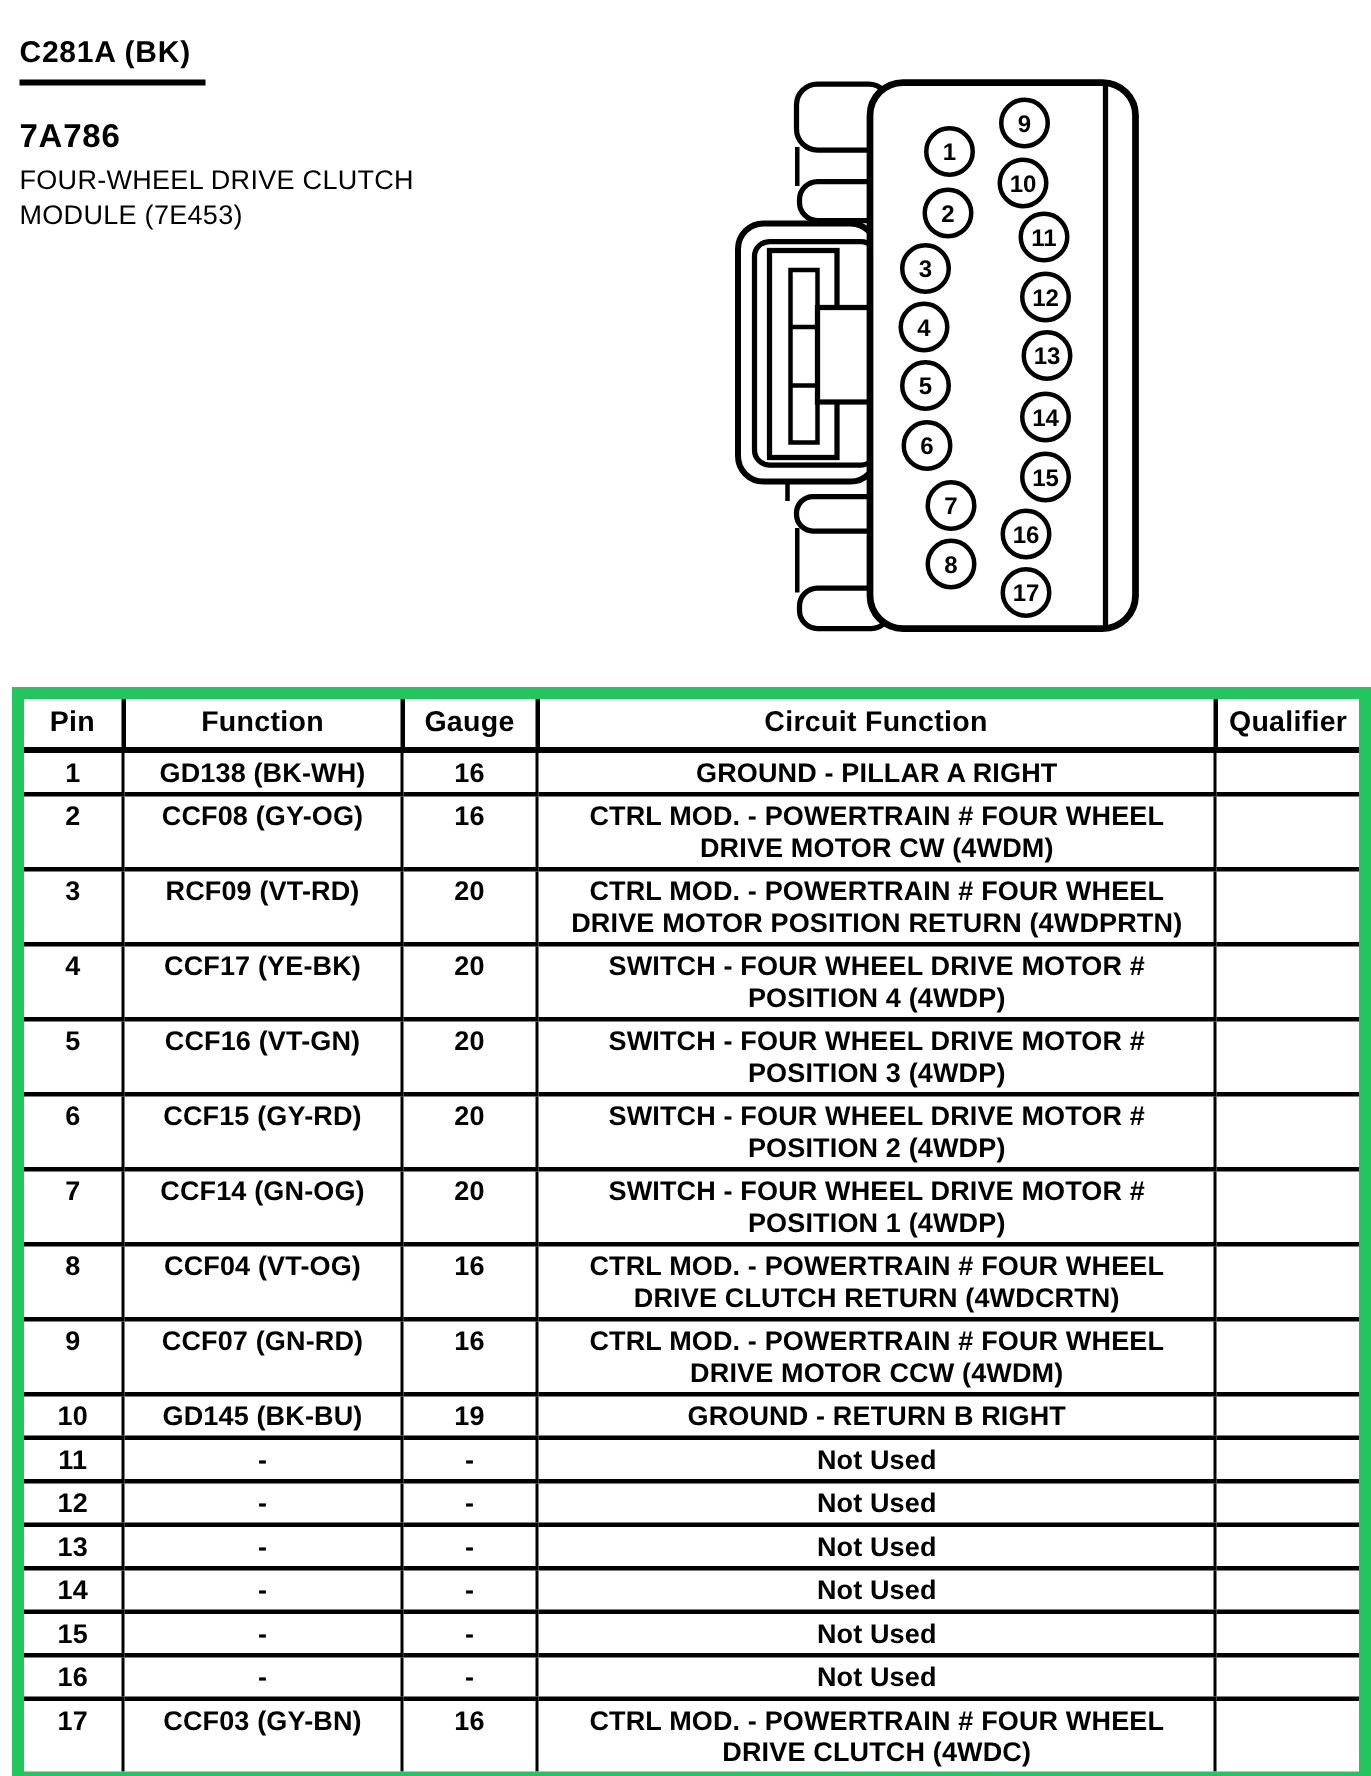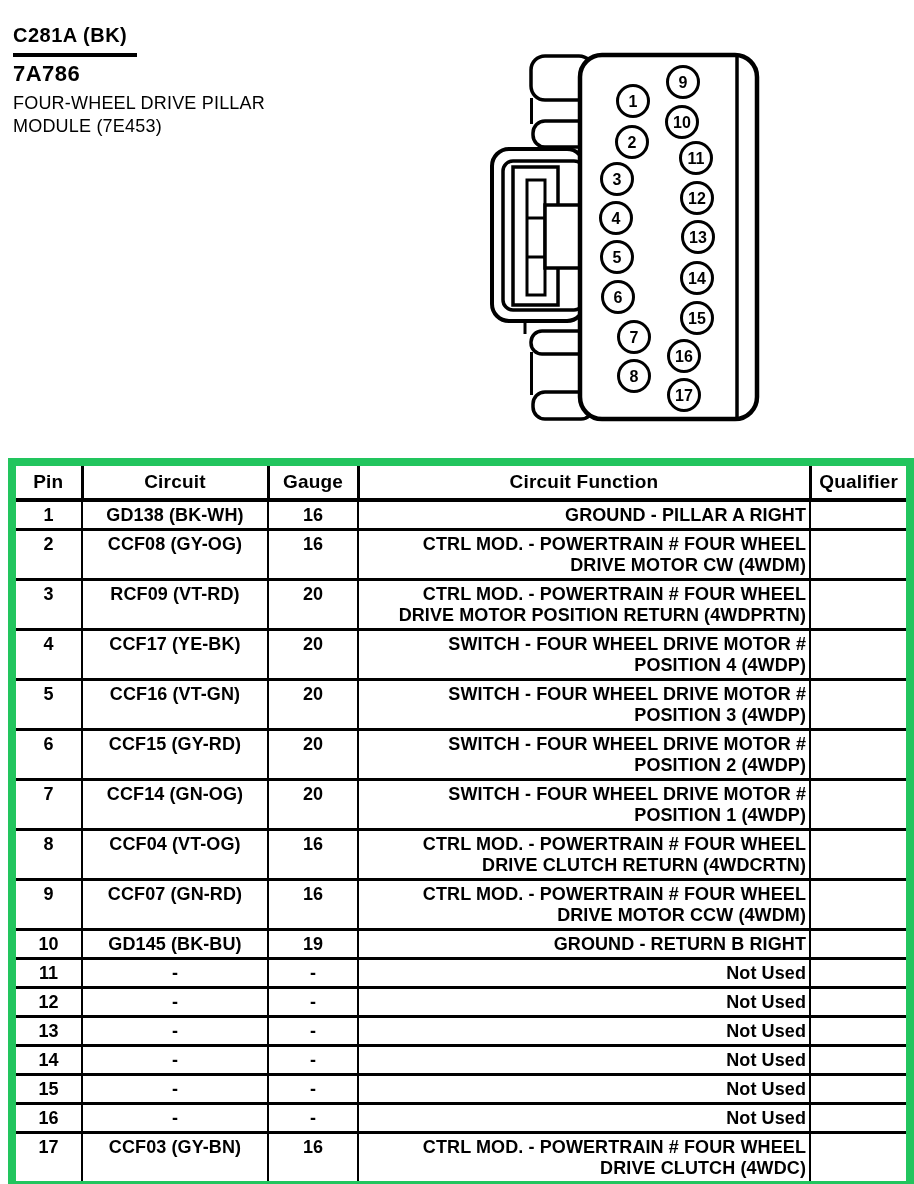--- a/index.html
+++ b/index.html
@@ -7,21 +7,21 @@
     width:914px;height:1184px;position:relative;background:#fff;color:#000;
     font-family:"Liberation Sans", sans-serif;overflow:hidden;
     -webkit-font-smoothing:antialiased;
   }
   
   .title-block{position:absolute;left:13px;top:18px;}
   .connector-id{
     display:inline-block;margin:0;font-size:20px;font-weight:bold;line-height:34px;
     border-bottom:4px solid #000;padding-bottom:1px;padding-right:10px;letter-spacing:.5px;
   }
-  .part-number{margin:5px 0 0 0;font-size:22px;font-weight:bold;line-height:24px;letter-spacing:.5px;}
+  .part-number{margin:22px 0 0 0;font-size:22px;font-weight:bold;line-height:24px;letter-spacing:.5px;}
   .component-name{margin:6px 0 0 0;font-size:18px;line-height:23px;white-space:pre-line;letter-spacing:.2px;}
   
   .connector-svg{position:absolute;left:480px;top:45px;width:290px;height:385px;}
   .line-art{fill:#fff;stroke:#000;}
   .pin-circle{fill:#fff;stroke:#000;stroke-width:3px;}
   .pin-number{
     font-family:"Liberation Sans", sans-serif;font-weight:bold;font-size:16px;
     text-anchor:middle;fill:#000;
   }
   
@@ -33,31 +33,31 @@
   .pinout-table th{
     border:3px solid #000;border-bottom-width:4px;
     font-size:19px;font-weight:bold;line-height:22px;padding:5px 2px;
     text-align:center;letter-spacing:.2px;
   }
   .pinout-table td{
     border:2px solid #000;border-top-width:3px;
     font-size:18px;font-weight:bold;line-height:21px;padding:3px 3px 2px 3px;
     vertical-align:top;text-align:center;letter-spacing:.1px;
   }
-  .pinout-table td.col-function{text-align:right;white-space:pre-line;padding-left:4px;}
+  .pinout-table td.col-function{text-align:center;white-space:pre-line;padding-left:4px;}
   col.c-pin{width:70px;} col.c-circuit{width:186px;} col.c-gauge{width:90px;}
   col.c-function{width:452px;} col.c-qualifier{width:100px;}
 </style>
 </head>
 <body>
 
 <div class="title-block">
   <h1 class="connector-id">C281A (BK)</h1>
   <p class="part-number">7A786</p>
-  <p class="component-name">FOUR-WHEEL DRIVE PILLAR
+  <p class="component-name">FOUR-WHEEL DRIVE CLUTCH
 MODULE (7E453)</p>
 </div>
 
 <svg class="connector-svg" viewBox="480 45 290 385">
 
   <rect class="line-art" x="531" y="56" width="62" height="44" rx="14" stroke-width="3.5"></rect>
   <rect class="line-art" x="533" y="121" width="60" height="26" rx="12" stroke-width="3.5"></rect>
   <rect class="line-art" x="531" y="331" width="62" height="23" rx="11" stroke-width="3.5"></rect>
   <rect class="line-art" x="533" y="392" width="60" height="27" rx="12" stroke-width="3.5"></rect>
   <line x1="531.5" y1="98" x2="531.5" y2="124" stroke="#000" stroke-width="3"></line>
@@ -151,21 +151,21 @@
   <colgroup>
     <col class="c-pin">
       <col class="c-circuit">
       <col class="c-gauge">
       <col class="c-function">
       <col class="c-qualifier">
   </colgroup>
   <thead>
     <tr>
       <th>Pin</th>
-      <th>Circuit</th>
+      <th>Function</th>
       <th>Gauge</th>
       <th>Circuit Function</th>
       <th>Qualifier</th>
     </tr>
   </thead>
   <tbody>
       <tr>
         <td class="col-pin">1</td>
         <td class="col-circuit">GD138 (BK-WH)</td>
         <td class="col-gauge">16</td>

